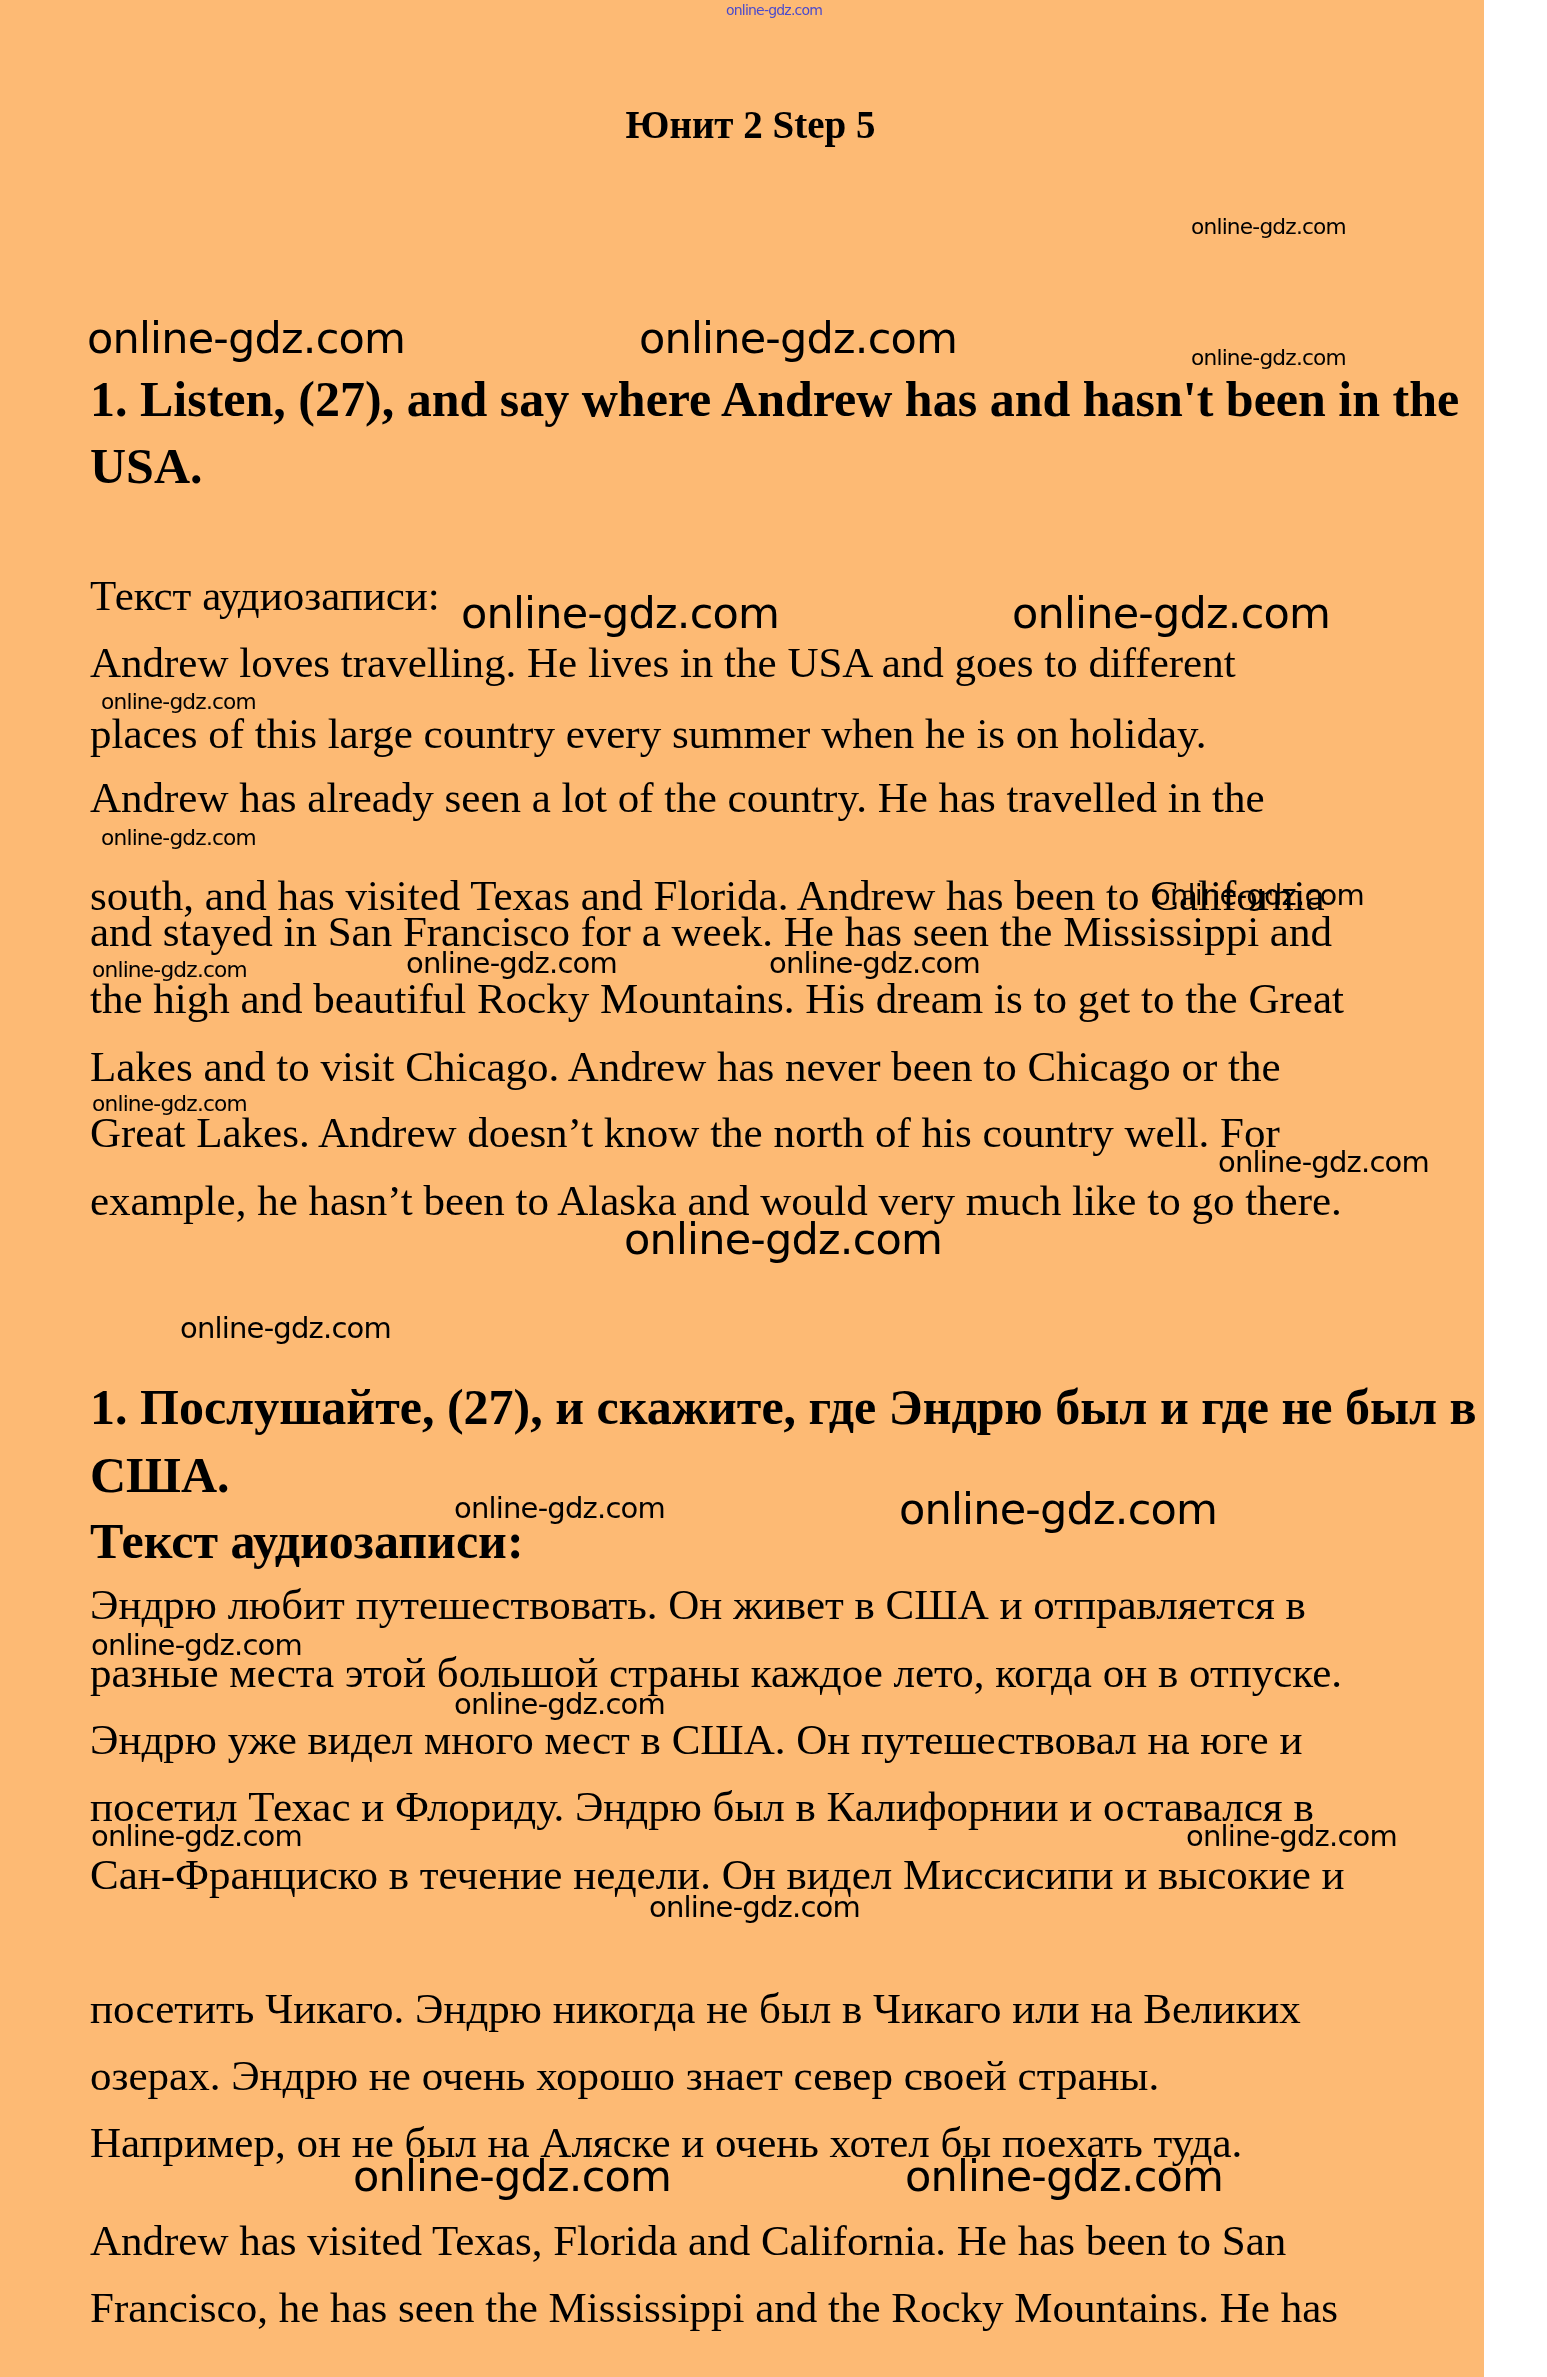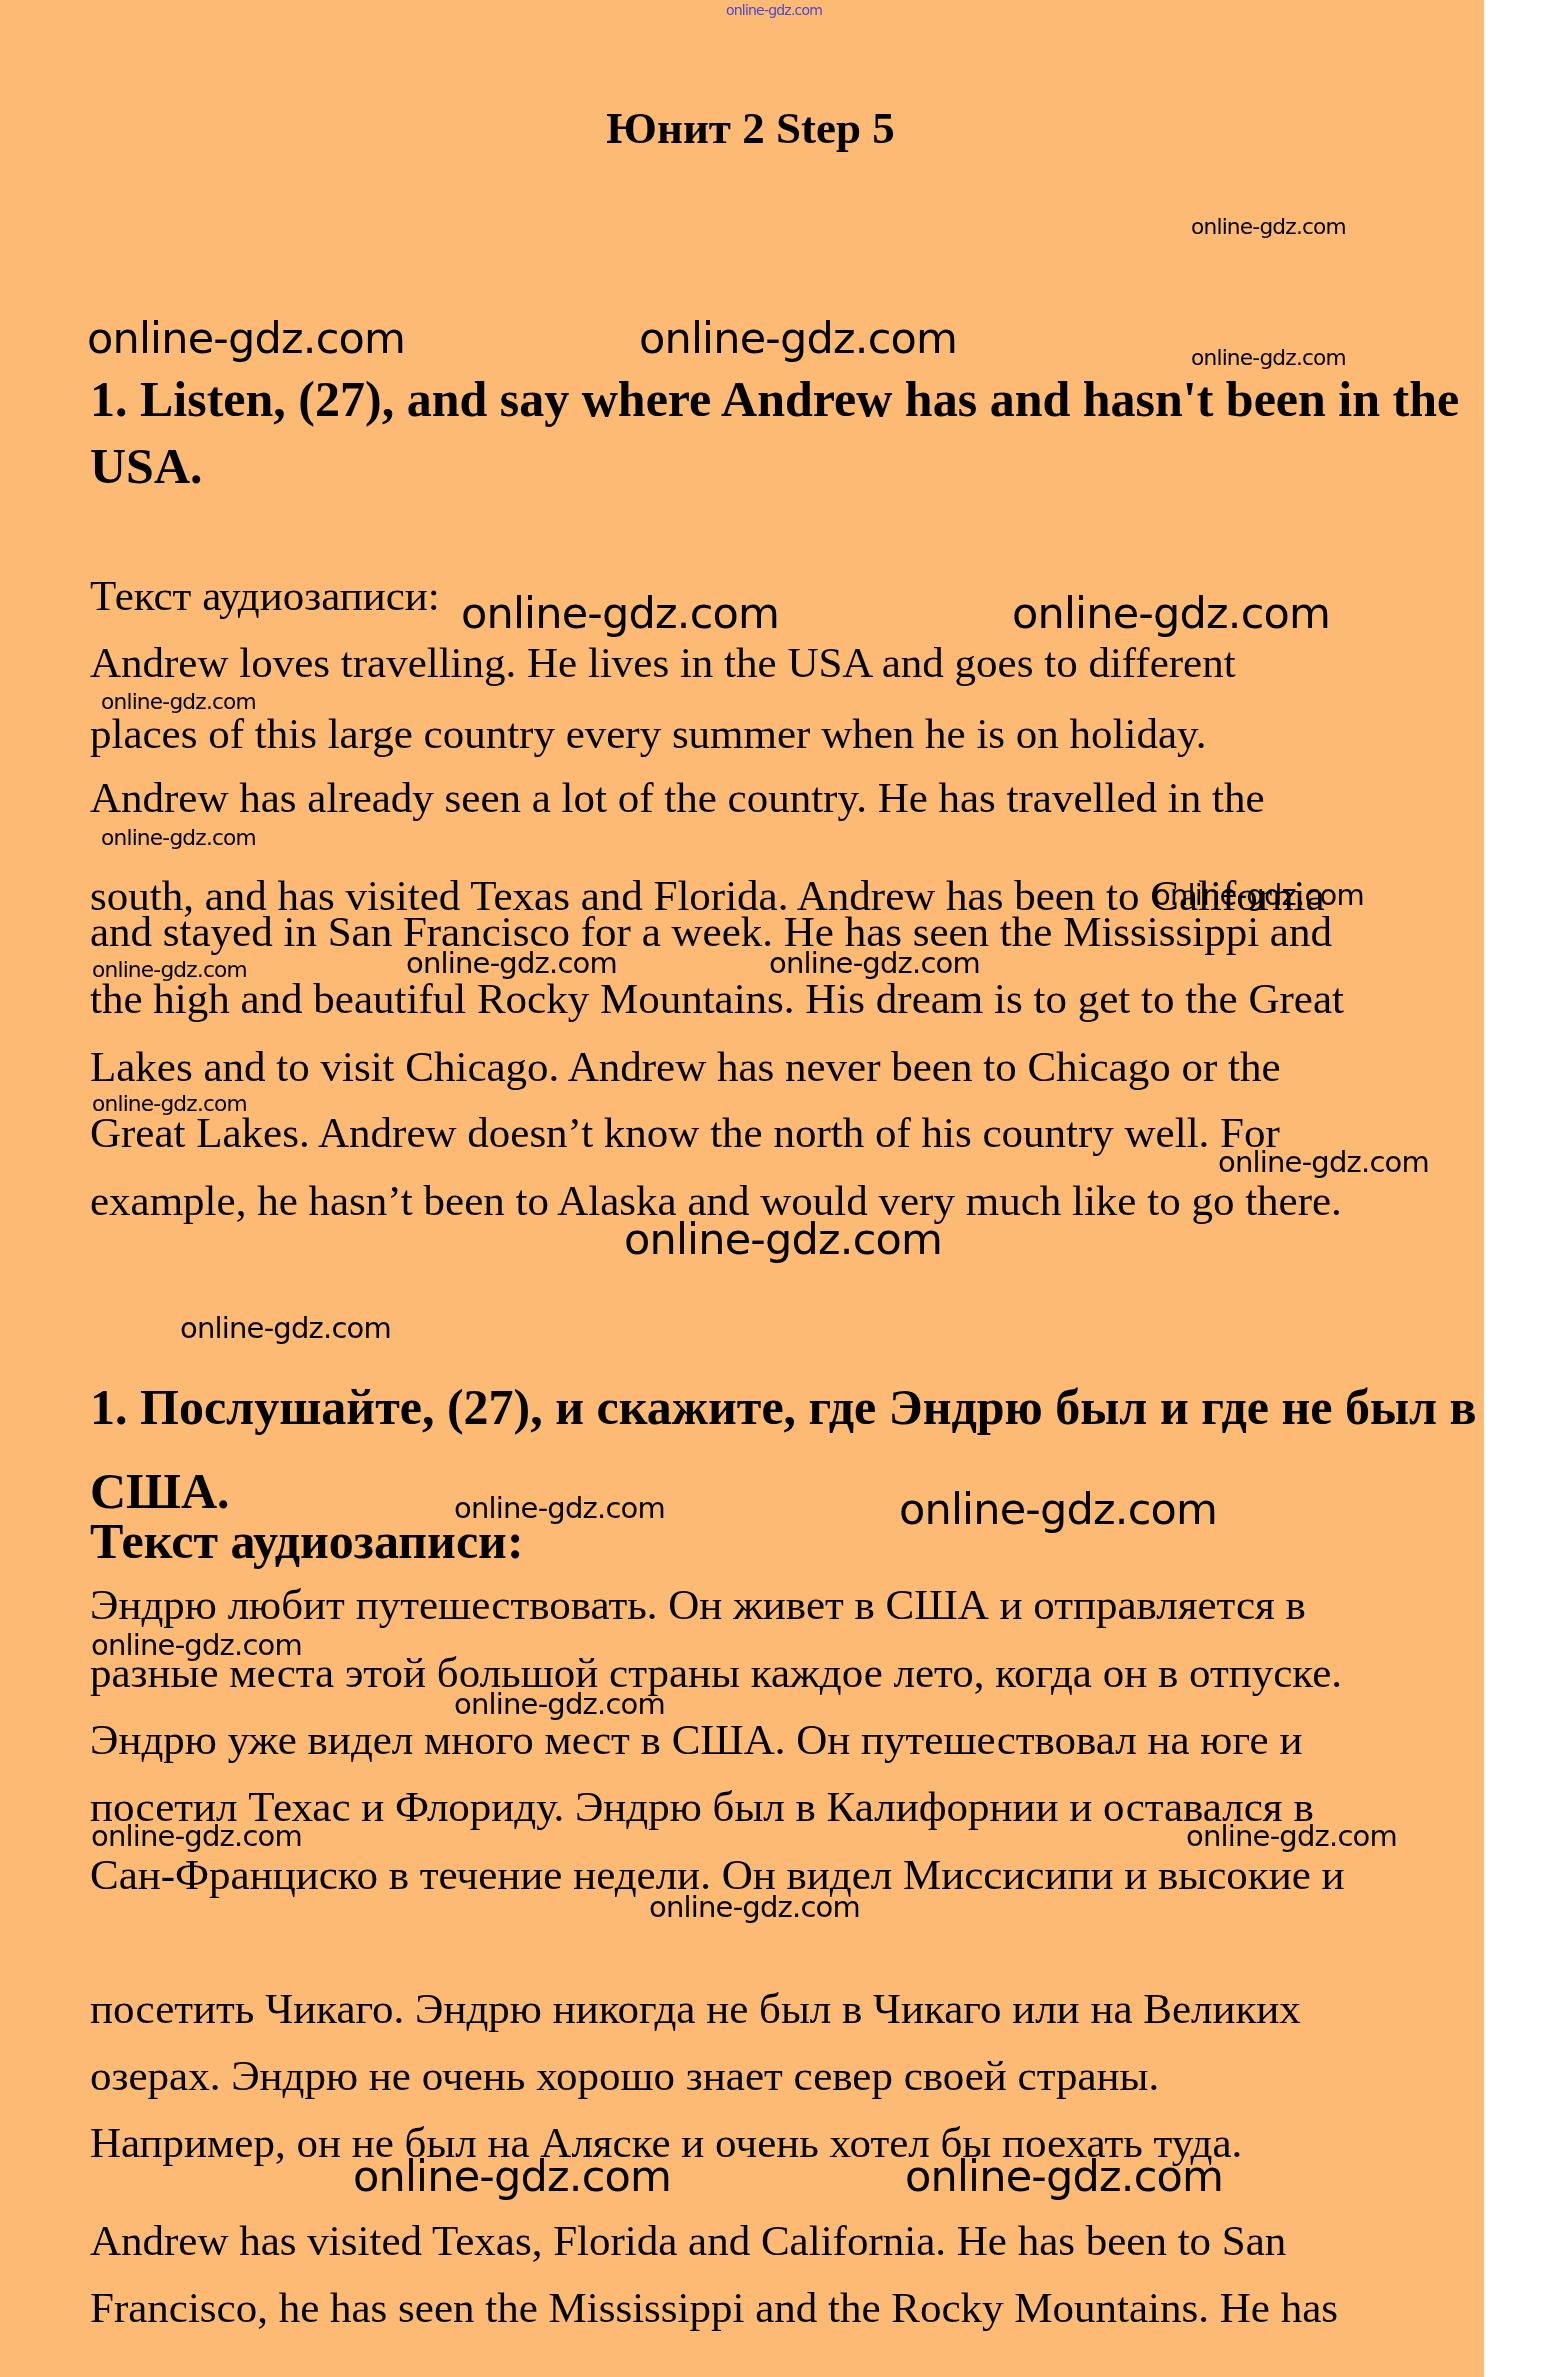--- a/index.html
+++ b/index.html
@@ -1,18 +1,18 @@
 <!DOCTYPE html>
 <html style="font-size:12.4px"><head>
 <meta charset="utf-8">
 <style>
   html, body { margin:0; padding:0; background:#ffffff; }
   #page { position:relative; width:1484px; height:2377px; background:#fdba74; overflow:hidden; }
   .serif { font-family:"Liberation Serif", "DejaVu Serif", serif; color:#000; white-space:nowrap; position:absolute; }
-  .title { font-weight:bold; font-size:45px; left:0; width:1501px; text-align:center; top:102px; }
+  .title { font-weight:bold; font-size:39px; left:0; width:1501px; text-align:center; top:102px; }
   .heading { font-weight:bold; font-size:50px; left:90px; }
   .body { font-size:43px; left:90px; }
   .wm { position:absolute; font-family:"DejaVu Sans", "Liberation Sans", sans-serif; color:#000; white-space:nowrap; letter-spacing:-0.8px; }
   .wm-l { font-size:43px; }
   .wm-m { font-size:29px; }
   .wm-s { font-size:21.7px; }
   .wm-top { font-size:14px; color:#4a4acd; left:726px; top:1.5px; }
 </style>
 </head>
 <body>
@@ -56,21 +56,21 @@
   <div class="serif body" style="top:709px;">places of this large country every summer when he is on holiday.</div>
   <div class="serif body" style="top:773px;">Andrew has already seen a lot of the country. He has travelled in the</div>
   <div class="serif body" style="top:840px;margin-top:31px;">south, and has visited Texas and Florida. Andrew has been to California</div>
   <div class="serif body" style="top:907px;">and stayed in San Francisco for a week. He has seen the Mississippi and</div>
   <div class="serif body" style="top:974px;">the high and beautiful Rocky Mountains. His dream is to get to the Great</div>
   <div class="serif body" style="top:1042px;">Lakes and to visit Chicago. Andrew has never been to Chicago or the</div>
   <div class="serif body" style="top:1108px;">Great Lakes. Andrew doesn’t know the north of his country well. For</div>
   <div class="serif body" style="top:1176px;">example, he hasn’t been to Alaska and would very much like to go there.</div>
 
   <div class="serif heading" style="top:1378px;">1. Послушайте, (27), и скажите, где Эндрю был и где не был в</div>
-  <div class="serif heading" style="top:1446px;margin-top:16px;">США.</div>
+  <div class="serif heading" style="top:1446px;">США.</div>
   <div class="serif heading" style="top:1512px;">Текст аудиозаписи:</div>
 
   <div class="serif body" style="top:1580px;">Эндрю любит путешествовать. Он живет в США и отправляется в</div>
   <div class="serif body" style="top:1648px;">разные места этой большой страны каждое лето, когда он в отпуске.</div>
   <div class="serif body" style="top:1715px;">Эндрю уже видел много мест в США. Он путешествовал на юге и</div>
   <div class="serif body" style="top:1782px;">посетил Техас и Флориду. Эндрю был в Калифорнии и оставался в</div>
   <div class="serif body" style="top:1850px;">Сан-Франциско в течение недели. Он видел Миссисипи и высокие и</div>
   <div class="serif body" style="top:1984px;">посетить Чикаго. Эндрю никогда не был в Чикаго или на Великих</div>
   <div class="serif body" style="top:2051px;">озерах. Эндрю не очень хорошо знает север своей страны.</div>
   <div class="serif body" style="top:2118px;">Например, он не был на Аляске и очень хотел бы поехать туда.</div>

